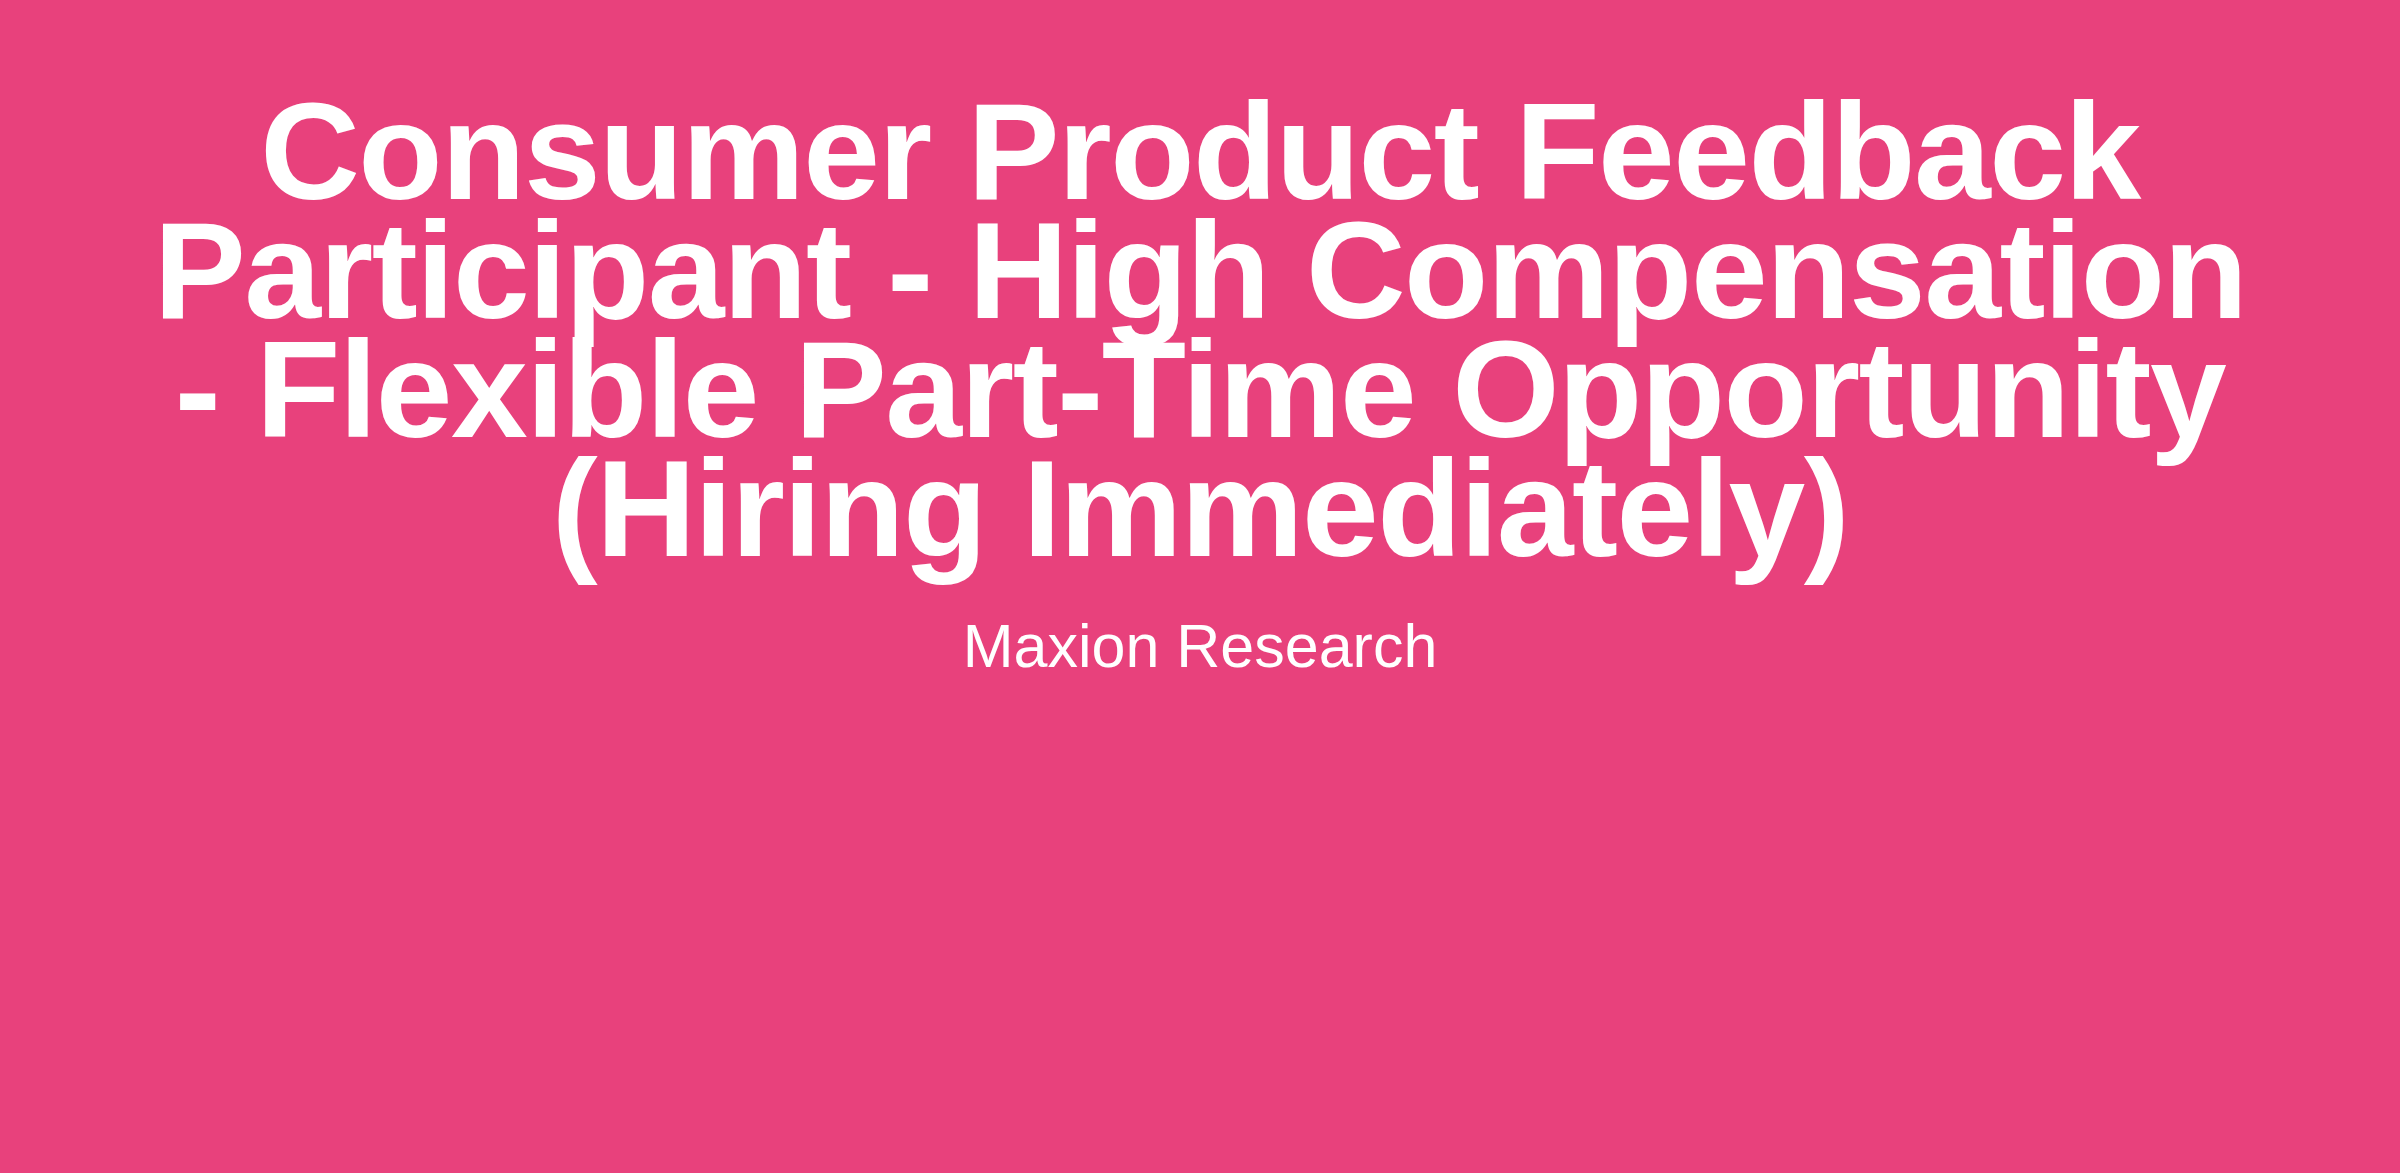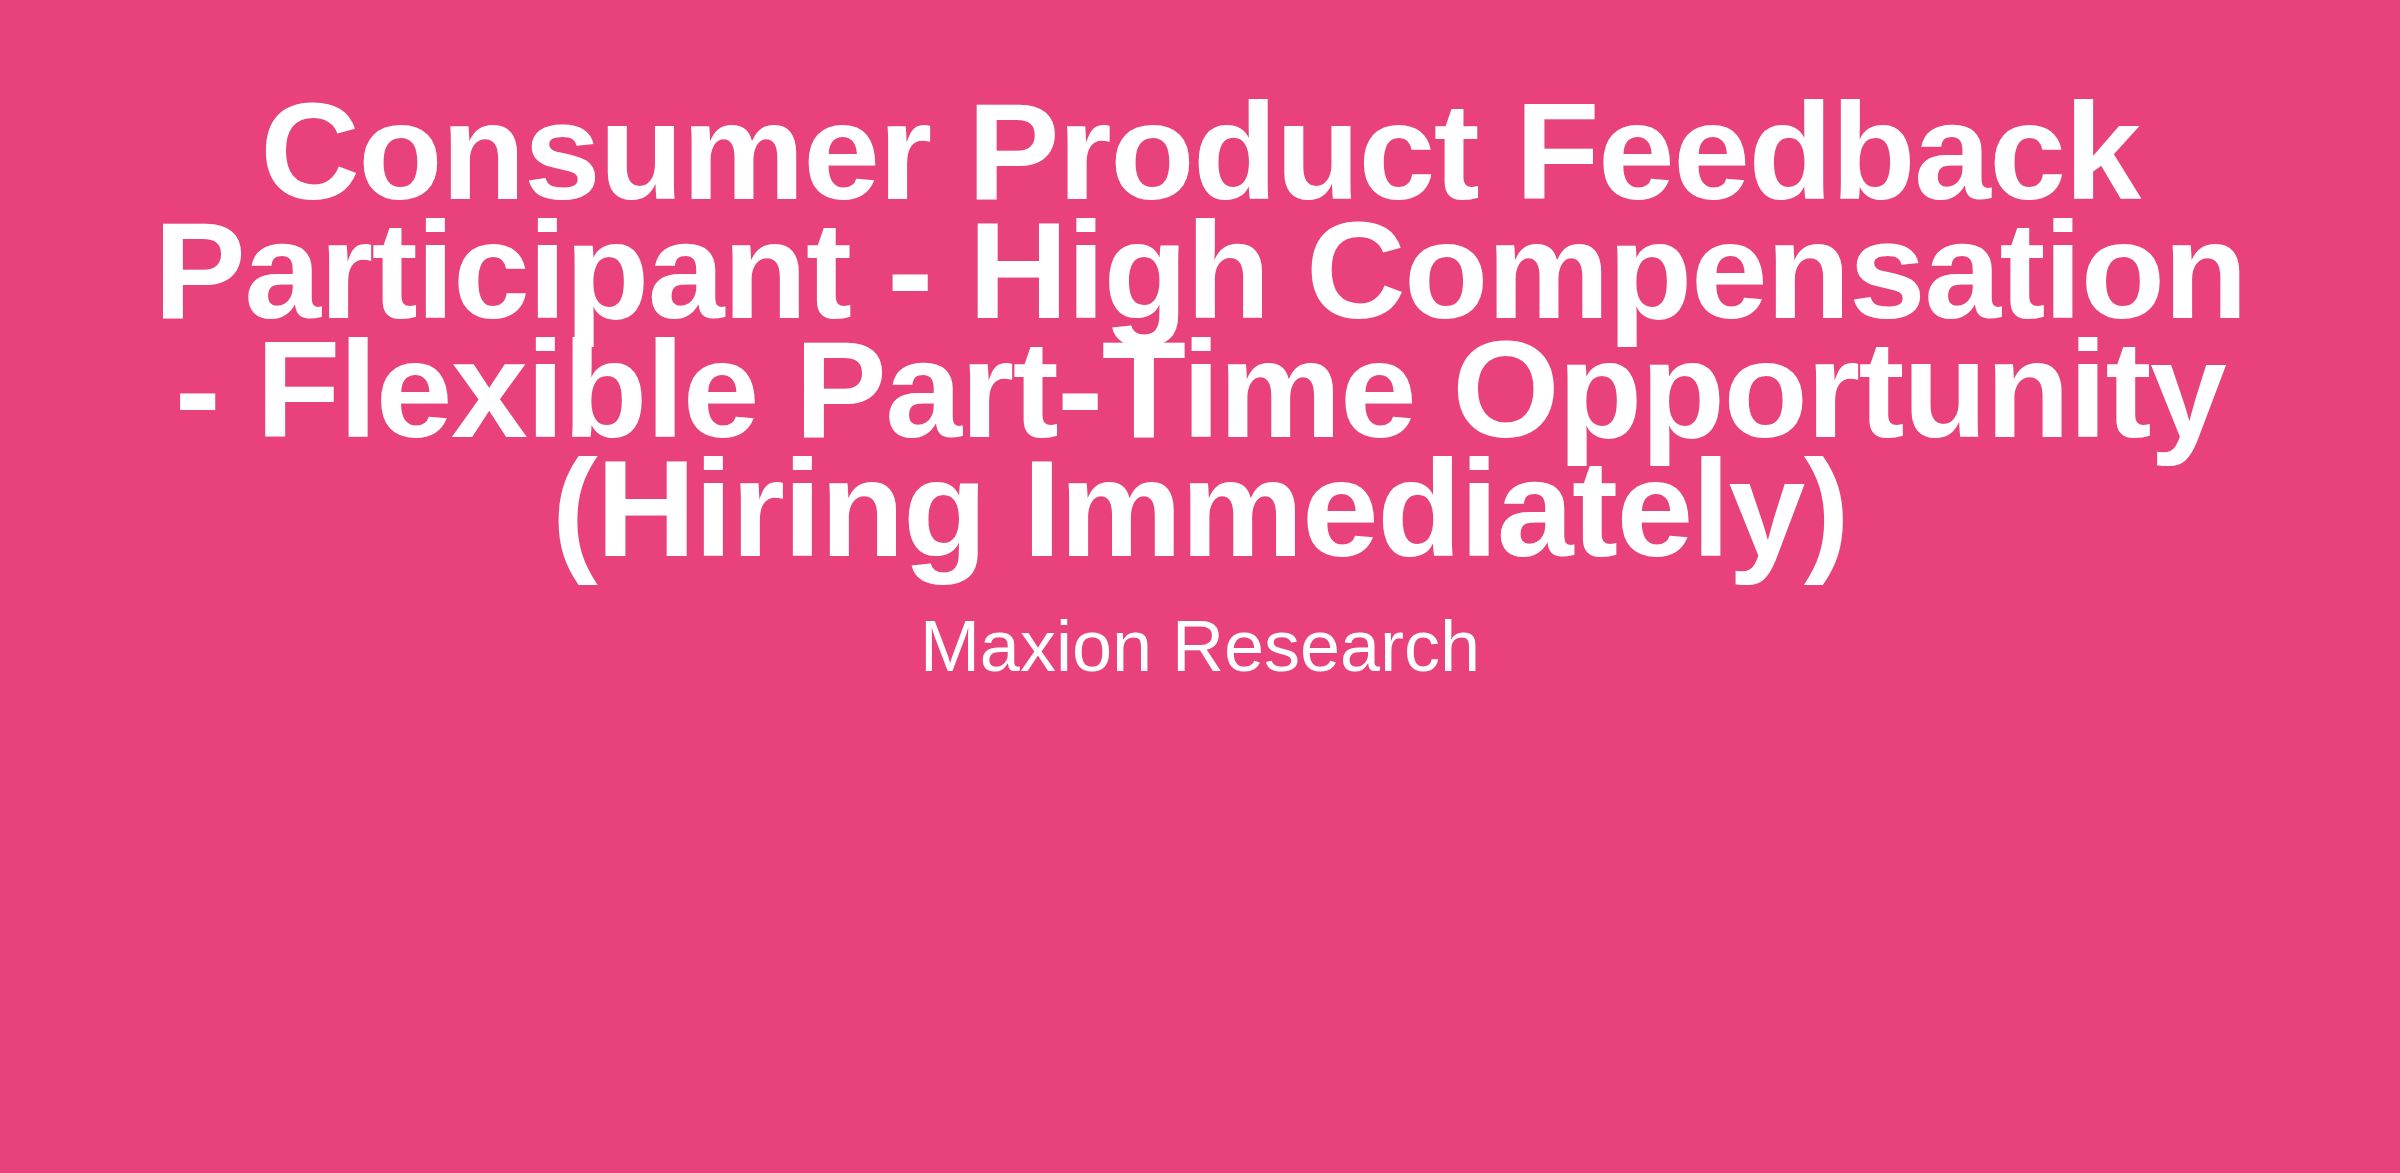--- a/index.html
+++ b/index.html
@@ -39,21 +39,21 @@
     overflow-wrap: break-word;
     -webkit-font-smoothing: antialiased;
   }
   .job-company {
     margin: 0;
     padding-top: 30px;
     width: 2120px;
     text-align: center;
     color: #ffffff;
     font-family: "Liberation Sans", sans-serif;
-    font-size: 72px;
+    font-size: 61px;
     font-weight: 400;
     line-height: 96px;
     letter-spacing: 0px;
     -webkit-font-smoothing: antialiased;
   }
 </style>
 </head>
 <body>
 
 <div class="job-card">

